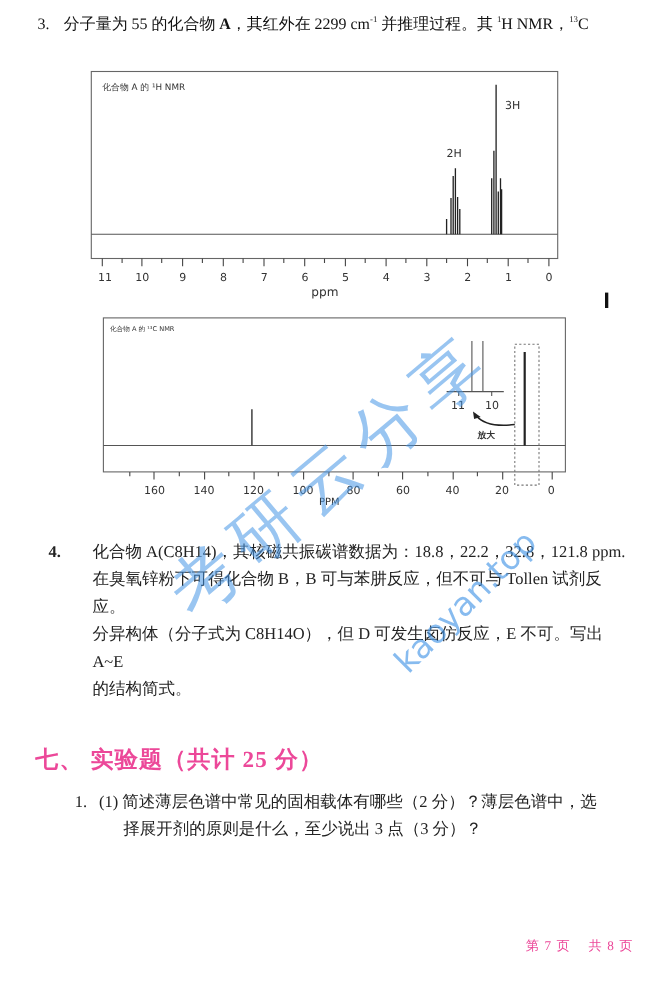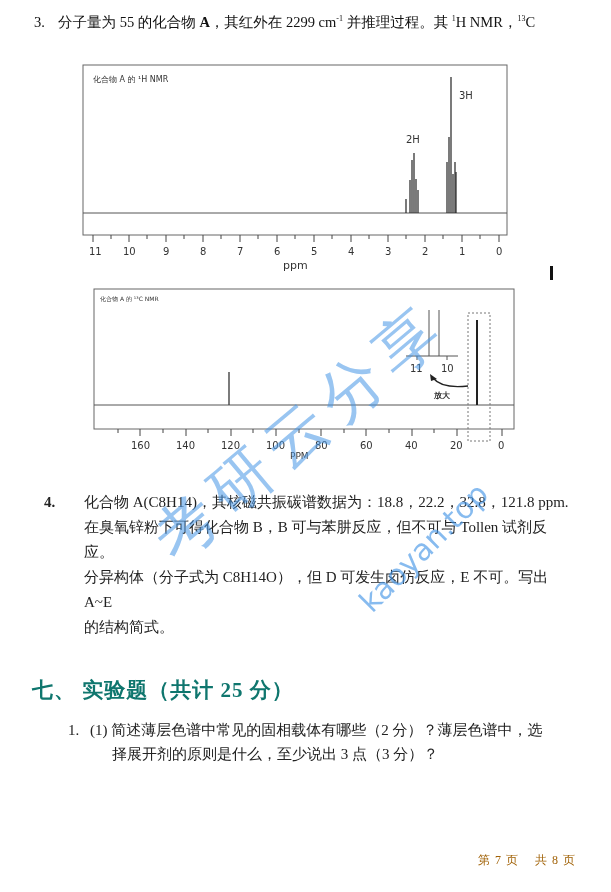--- a/index.html
+++ b/index.html
@@ -15,25 +15,25 @@
   .chart { position: absolute; }
   .chart svg { display: block; }
   .axis-tick-label { font-family: "DejaVu Sans", sans-serif; font-size: 10px; fill: #333; }
   .axis-title { font-family: "DejaVu Sans", sans-serif; font-size: 11px; fill: #333; }
   .chart-caption { font-family: "DejaVu Sans", sans-serif; font-size: 8px; fill: #333; }
 
   .q4 { left: 44px; top: 490px; width: 530px; font-size: 15px; line-height: 25px; color: #222;}
   .q4 .num { position: absolute; left: 0; top: 0; font-weight: bold; }
   .q4 .body { margin-left: 40px; }
 
-  .section { left: 32px; top: 676px; font-size: 21px; font-weight: bold; letter-spacing: 1px; color: #0f766e; }
+  .section { left: 32px; top: 676px; font-size: 21px; font-weight: bold; letter-spacing: 1px; color: #ec4899; }
   .q7 { left: 68px; top: 718px; width: 510px; font-size: 15px; line-height: 24px; color: #222; }
   .q7 .num { position: absolute; left: 0; top: 0; }
   .q7 .body { margin-left: 22px; }
-  .footer { left: 478px; top: 852px; font-size: 12px; color: #a16207; letter-spacing: 1px; }
+  .footer { left: 478px; top: 852px; font-size: 12px; color: #ec4899; letter-spacing: 1px; }
   .cursor-mark { left: 550px; top: 266px; width: 3px; height: 14px; background: #111; }
 
   .wm { position: absolute; color: rgba(70,150,230,0.55); font-family: "DejaVu Serif", serif; pointer-events: none; }
 </style>
 </head>
 <body>
 
 <div class="abs q3">
   <span class="num">3.</span>
   <div class="body">

